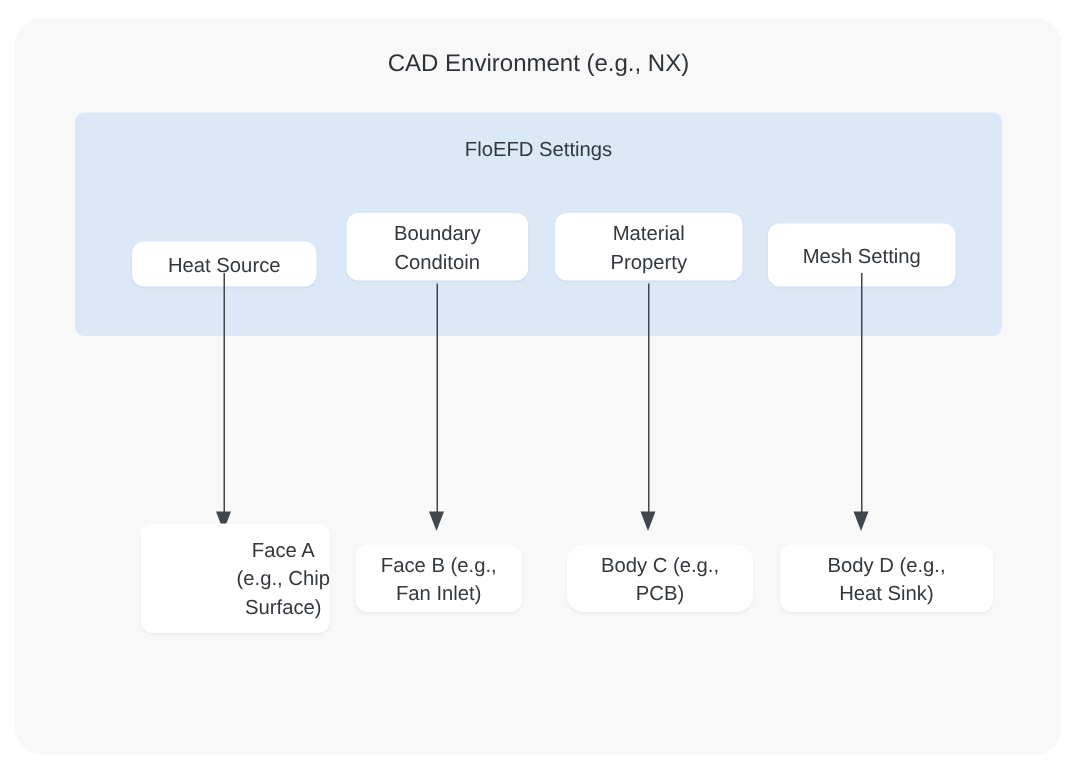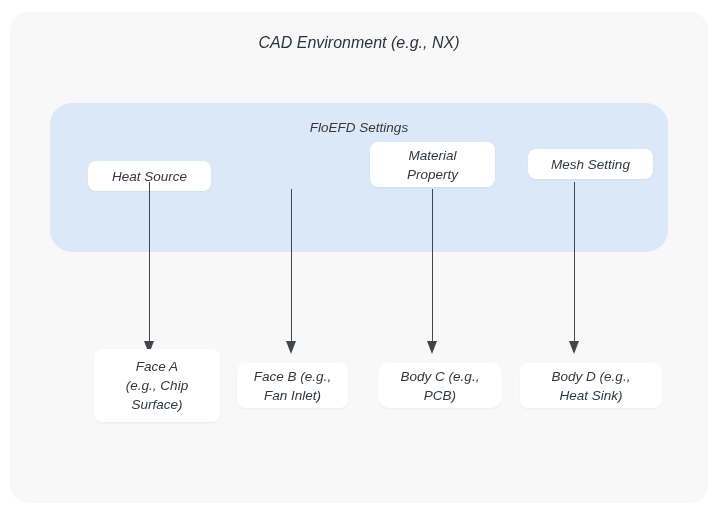--- a/index.html
+++ b/index.html
@@ -7,43 +7,41 @@
   body {
     font-family: "Liberation Sans", sans-serif;
     color: var(--text, #33383d);
   }
   .canvas {
     position: relative;
     width: 718px;
     height: 514px;
     background: #ffffff;
     overflow: hidden;
-    font-style: italic;
   }
   .outer {
     position: absolute;
     left: 10px; top: 12px;
     width: 698px; height: 491px;
     background: var(--outer-gray, #f8f8f9);
     border-radius: 18px;
   }
   .diagram-title {
     position: absolute;
     left: 0; top: 22px;
     width: 100%;
     text-align: center;
     font-size: 16px;
     color: #2e3338;
   }
   .panel {
     position: absolute;
     left: 40px;
     width: 618px;
-    border-radius: 22px;
-    margin-top: 28px;
+    border-radius: 6px;
   }
   .panel.blue  { top: 63px;  height: 149px; background: var(--panel-blue, #dbe8f7); }
   .panel.yellow{ top: 295px; height: 167px; background: var(--panel-yellow, #fdf2d6); }
   .panel-label {
     position: absolute;
     left: 0; width: 100%;
     text-align: center;
     font-size: 13.5px;
     color: var(--text, #33383d);
   }
@@ -93,46 +91,50 @@
     <div class="diagram-title">CAD Environment (e.g., NX)</div>
 
     <div class="panel blue">
       <div class="panel-label">FloEFD Settings</div>
     </div>
 
 
     <div class="node" style="left:78px; top:137px; width:123px; height:30px;margin-top:12px;">
       <span class="node-label">Heat Source</span>
     </div>
+    <div class="node" style="left:221px; top:130px; width:121px; height:45px;">
+      <span class="node-label">Boundary
+Conditoin</span>
+    </div>
     <div class="node" style="left:360px; top:130px; width:125px; height:45px;text-align:center;">
       <span class="node-label">Material
 Property</span>
     </div>
-    <div class="node" style="left:518px; top:137px; width:125px; height:30px;">
+    <div class="node" style="left:502px; top:137px; width:125px; height:42px;">
       <span class="node-label">Mesh Setting</span>
     </div>
 
     <div class="arrow" style="left:134px; top:170px; height:172px;">
       <div class="arrow-line"></div>
       <div class="arrow-head"></div>
     </div>
     <div class="arrow" style="left:276px; top:177px; height:165px;">
       <div class="arrow-line"></div>
       <div class="arrow-head"></div>
     </div>
     <div class="arrow" style="left:417px; top:177px; height:165px;">
       <div class="arrow-line"></div>
       <div class="arrow-head"></div>
     </div>
     <div class="arrow" style="left:559px; top:170px; height:172px;">
       <div class="arrow-line"></div>
       <div class="arrow-head"></div>
     </div>
 
-    <div class="node" style="left:84px; top:337px; width:126px; height:73px;">
+    <div class="node" style="left:84px; top:337px; width:126px; height:73px;justify-content:flex-end;">
       <span class="node-label">Face A
 (e.g., Chip
 Surface)</span>
     </div>
     <div class="node" style="left:227px; top:351px; width:111px; height:45px;">
       <span class="node-label">Face B (e.g.,
 Fan Inlet)</span>
     </div>
     <div class="node" style="left:368px; top:351px; width:124px; height:45px;border-radius:11px;">
       <span class="node-label">Body C (e.g.,

